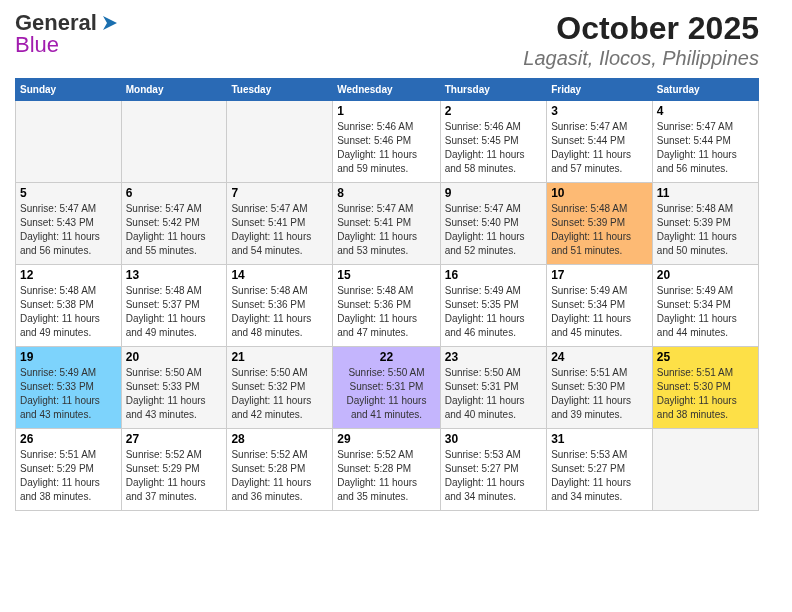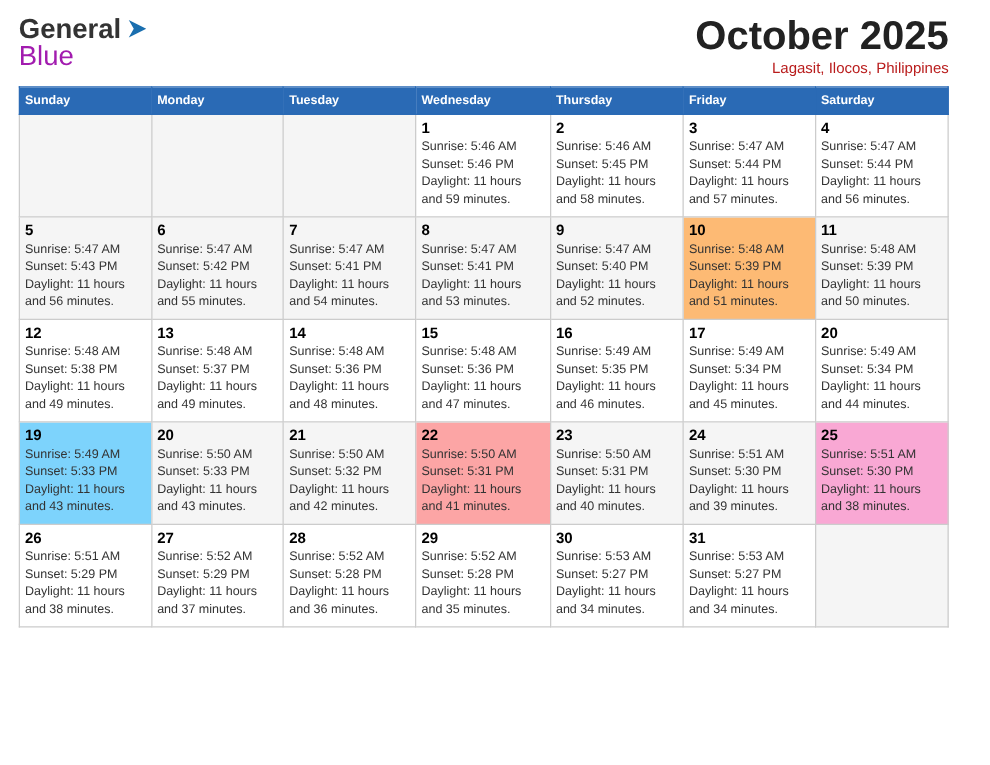--- a/index.html
+++ b/index.html
@@ -28,22 +28,23 @@
     }
     .title-area {
       text-align: right;
     }
     .month-title {
       font-size: 32px;
       font-weight: bold;
       color: #222;
     }
     .location {
-      font-size: 12px;
-      color: #b91c1c;
+      font-size: 20px;
+      color: #737373;
+      font-style: italic;
     }
     .calendar {
       width: 100%;
       border-collapse: collapse;
       font-size: 10.5px;
     }
     .calendar th {
       background: #2a6ab5;
       color: #fff;
       padding: 5px 4px;
@@ -199,33 +200,33 @@
             <div class="day-info">Sunrise: 5:49 AM<br>Sunset: 5:33 PM<br>Daylight: 11 hours and 43 minutes.</div>
           </td>
           <td style="background: rgb(245, 245, 245);">
             <div class="day-number">20</div>
             <div class="day-info">Sunrise: 5:50 AM<br>Sunset: 5:33 PM<br>Daylight: 11 hours and 43 minutes.</div>
           </td>
           <td style="background: rgb(245, 245, 245);">
             <div class="day-number">21</div>
             <div class="day-info">Sunrise: 5:50 AM<br>Sunset: 5:32 PM<br>Daylight: 11 hours and 42 minutes.</div>
           </td>
-          <td style="background: #fca5a5;">
+          <td style="background: #c4b5fd; text-align: center;">
             <div class="day-number">22</div>
             <div class="day-info">Sunrise: 5:50 AM<br>Sunset: 5:31 PM<br>Daylight: 11 hours and 41 minutes.</div>
           </td>
           <td style="background: rgb(245, 245, 245);">
             <div class="day-number">23</div>
             <div class="day-info">Sunrise: 5:50 AM<br>Sunset: 5:31 PM<br>Daylight: 11 hours and 40 minutes.</div>
           </td>
           <td style="background: rgb(245, 245, 245);">
             <div class="day-number">24</div>
             <div class="day-info">Sunrise: 5:51 AM<br>Sunset: 5:30 PM<br>Daylight: 11 hours and 39 minutes.</div>
           </td>
-          <td style="background: #f9a8d4;">
+          <td style="background: #fde047;">
             <div class="day-number">25</div>
             <div class="day-info">Sunrise: 5:51 AM<br>Sunset: 5:30 PM<br>Daylight: 11 hours and 38 minutes.</div>
           </td>
         </tr>
         <tr class="week-row">
           <td>
             <div class="day-number">26</div>
             <div class="day-info">Sunrise: 5:51 AM<br>Sunset: 5:29 PM<br>Daylight: 11 hours and 38 minutes.</div>
           </td>
           <td>

